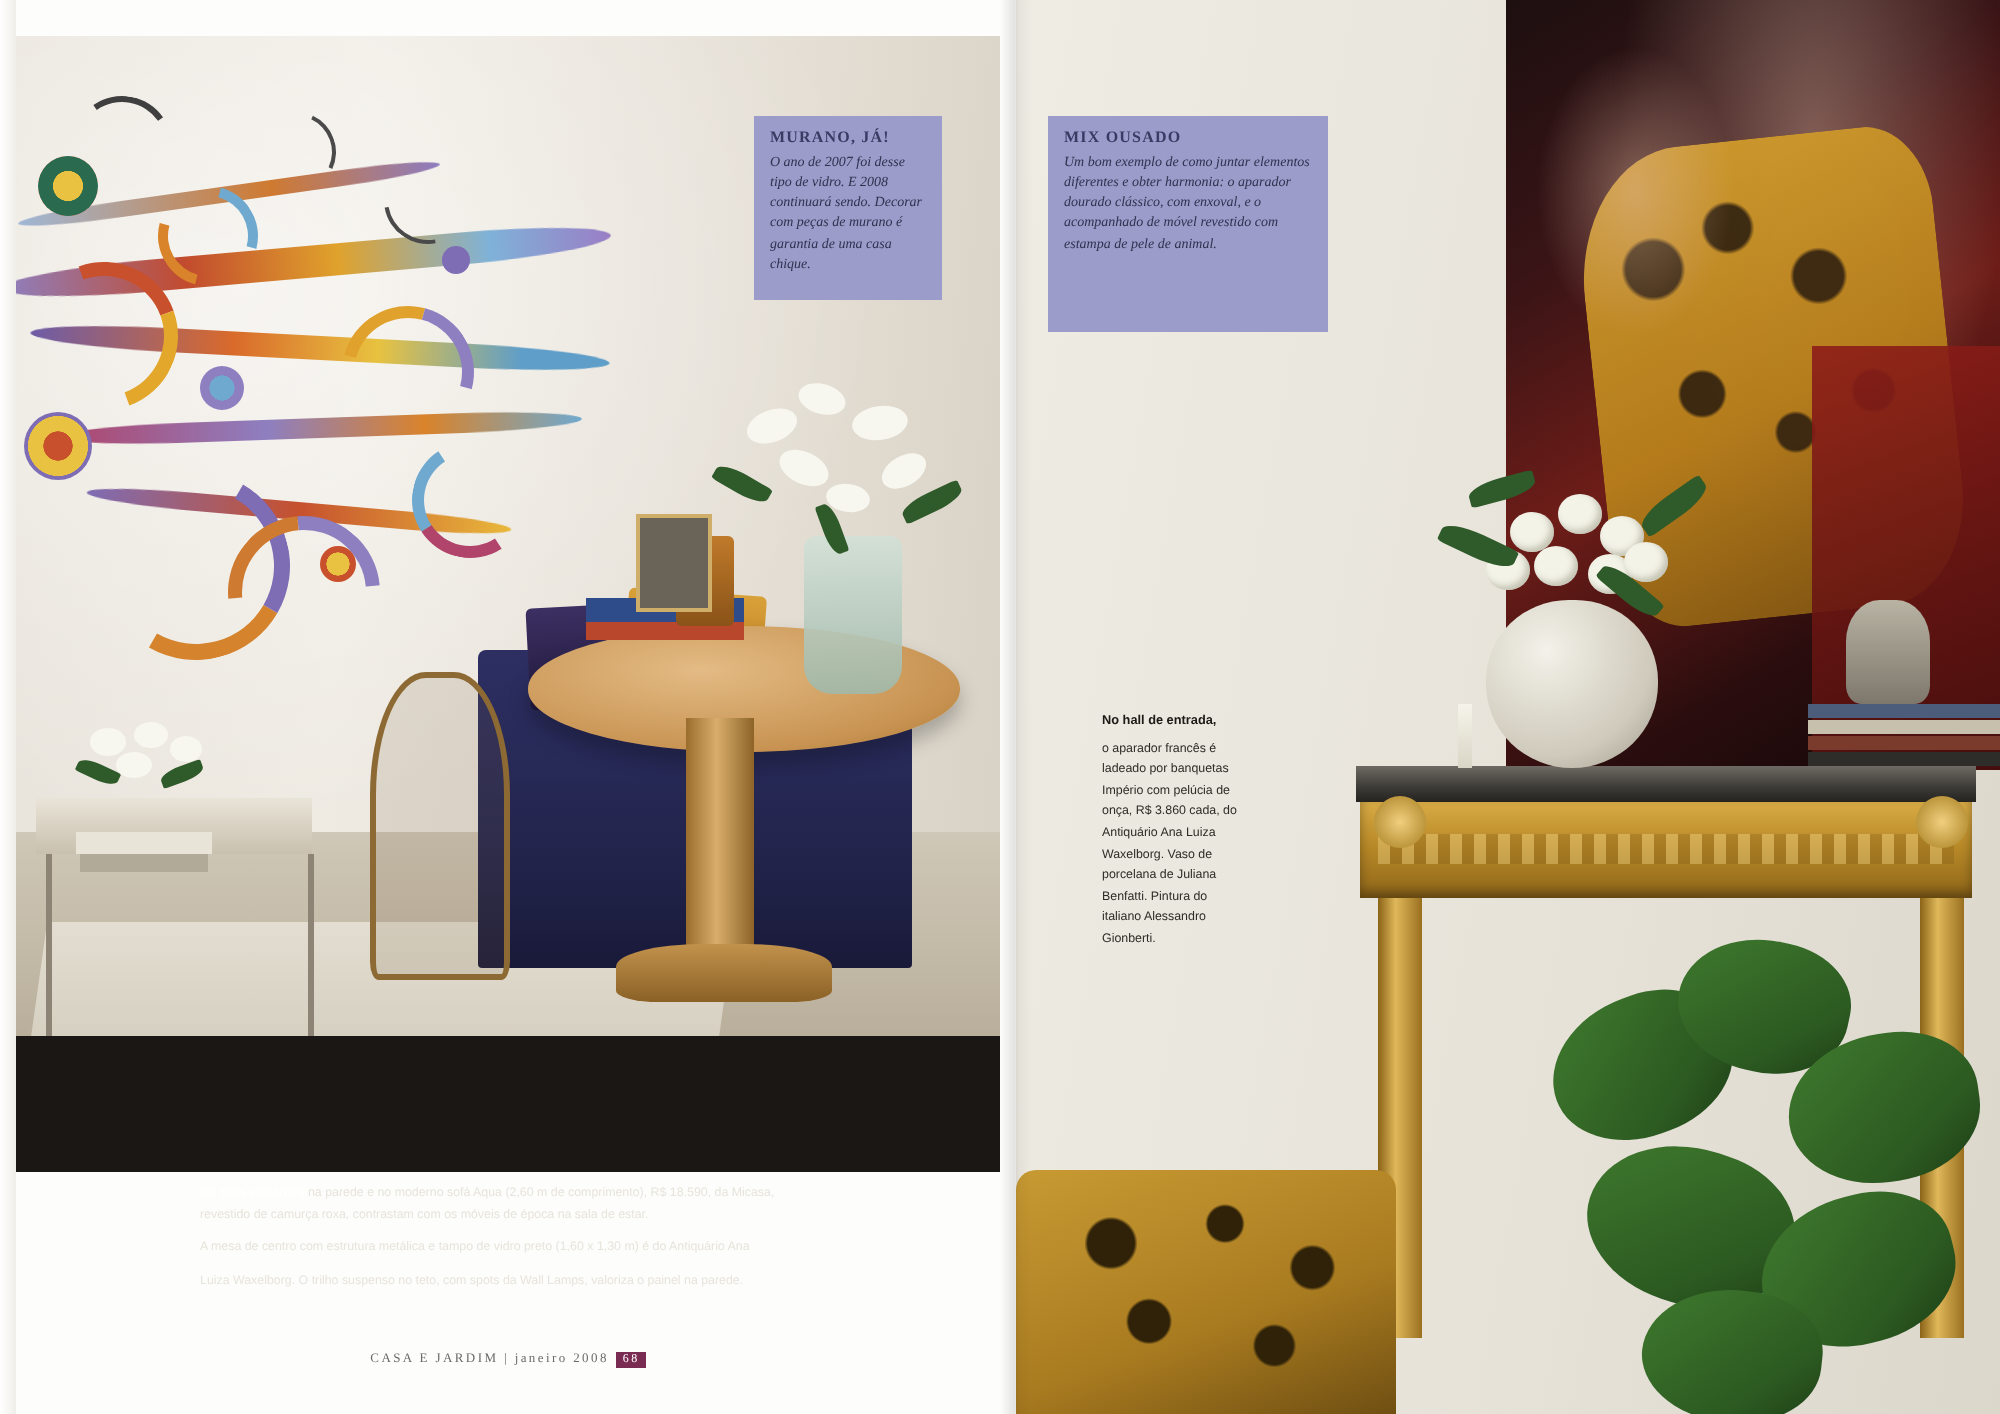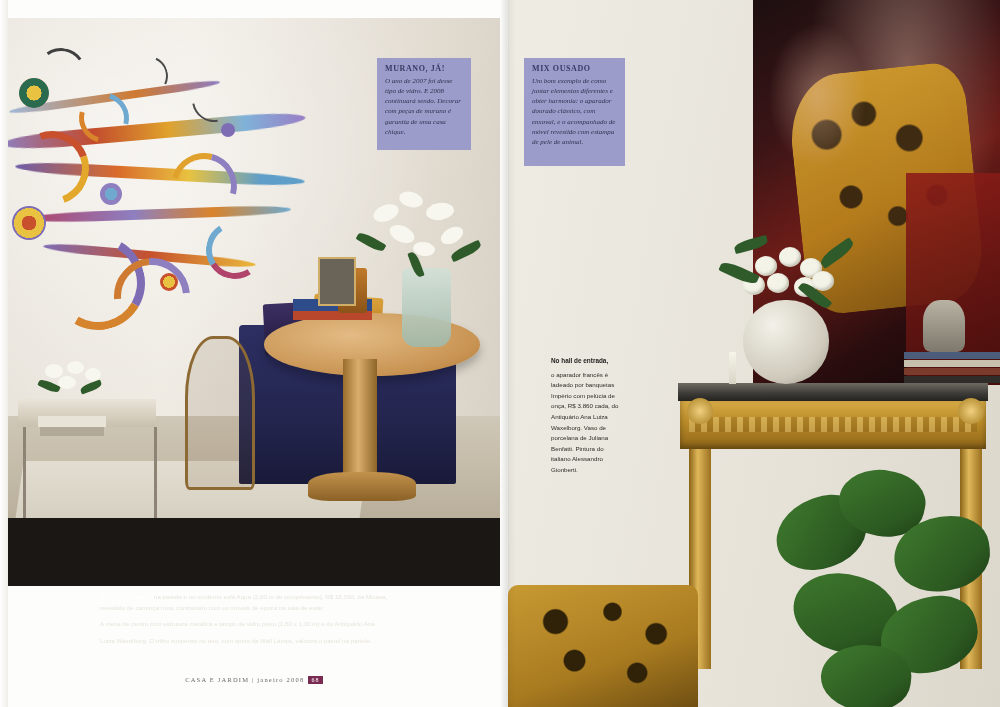--- a/index.html
+++ b/index.html
@@ -167,21 +167,21 @@
     margin-bottom: 3px;
     font-weight: bold;
   }
   .callout .bod {
     font-size: 7px;
     line-height: 1.45;
     font-style: italic;
     color: #30304f;
   }
   #callout-murano { left: 377px; top: 58px; width: 94px; height: 92px; }
-  #callout-mix { left: 524px; top: 58px; width: 101px; height: 108px; }
+  #callout-mix { left: 524px; top: 58px; width: 140px; height: 108px; }
 
   .caption-dark {
     position: absolute;
     left: 100px;
     top: 592px;
     width: 330px;
     font-size: 6.2px;
     line-height: 1.7;
     color: #e7e4dc;
     font-family: "Liberation Sans", sans-serif;

